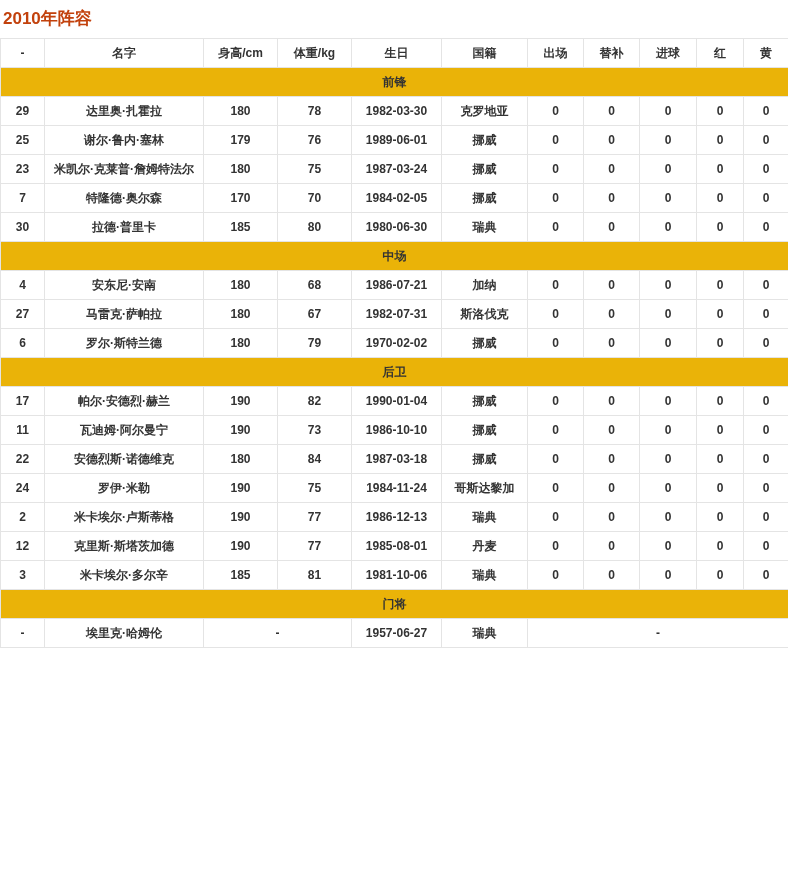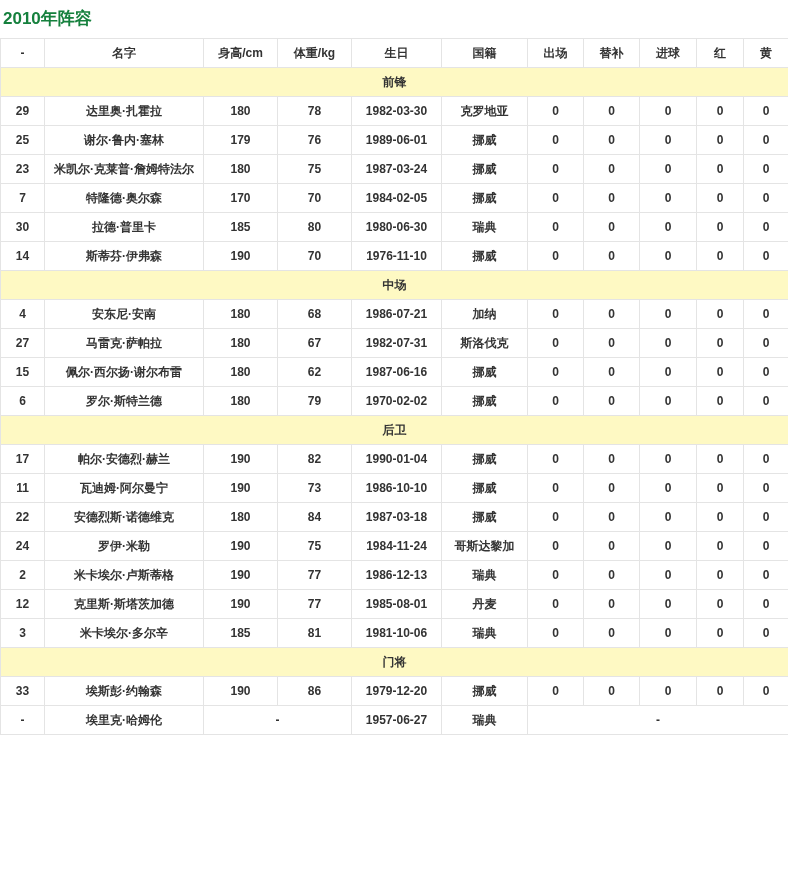--- a/index.html
+++ b/index.html
@@ -6,21 +6,21 @@
   body {
     width: 788px;
     height: 872px;
     overflow: hidden;
     background: #ffffff;
     font-family: "Liberation Sans", sans-serif;
   }
   .title {
     font-size: 17px;
     font-weight: bold;
-    color: #15803d;
+    color: #c2410c;
     line-height: 20px;
     margin: 9px 0 9px 3px;
   }
   table.roster {
     width: 788px;
     border-collapse: collapse;
     table-layout: fixed;
     font-family: "Liberation Sans", sans-serif;
     font-size: 12px;
     font-weight: bold;
@@ -29,21 +29,21 @@
   table.roster th, table.roster td {
     border: 1px solid #e4e4e4;
     text-align: center;
     vertical-align: middle;
     height: 22px;
     padding: 3px 4px;
     word-break: break-word;
     background: #ffffff;
   }
   table.roster td.c1 { padding-left: 8px; padding-right: 8px; }
-  table.roster td.section-cell { background: #fef9c3; }
+  table.roster td.section-cell { background: #eab308; }
   col.w0  { width: 44px; }
   col.w1  { width: 159px; }
   col.w2  { width: 74px; }
   col.w3  { width: 74px; }
   col.w4  { width: 90px; }
   col.w5  { width: 86px; }
   col.w6  { width: 56px; }
   col.w7  { width: 56px; }
   col.w8  { width: 57px; }
   col.w9  { width: 47px; }
@@ -146,33 +146,20 @@
           <td class="c3">80</td>
           <td class="c4">1980-06-30</td>
           <td class="c5">瑞典</td>
           <td class="c6">0</td>
           <td class="c7">0</td>
           <td class="c8">0</td>
           <td class="c9">0</td>
           <td class="c10">0</td>
         </tr>
         <tr>
-          <td class="c0">14</td>
-          <td class="c1">斯蒂芬·伊弗森</td>
-          <td class="c2">190</td>
-          <td class="c3">70</td>
-          <td class="c4">1976-11-10</td>
-          <td class="c5">挪威</td>
-          <td class="c6">0</td>
-          <td class="c7">0</td>
-          <td class="c8">0</td>
-          <td class="c9">0</td>
-          <td class="c10">0</td>
-        </tr>
-        <tr>
           <td class="section-cell" colspan="11">中场</td>
         </tr>
         <tr>
           <td class="c0">4</td>
           <td class="c1">安东尼·安南</td>
           <td class="c2">180</td>
           <td class="c3">68</td>
           <td class="c4">1986-07-21</td>
           <td class="c5">加纳</td>
           <td class="c6">0</td>
@@ -181,33 +168,20 @@
           <td class="c9">0</td>
           <td class="c10">0</td>
         </tr>
         <tr>
           <td class="c0">27</td>
           <td class="c1">马雷克·萨帕拉</td>
           <td class="c2">180</td>
           <td class="c3">67</td>
           <td class="c4">1982-07-31</td>
           <td class="c5">斯洛伐克</td>
-          <td class="c6">0</td>
-          <td class="c7">0</td>
-          <td class="c8">0</td>
-          <td class="c9">0</td>
-          <td class="c10">0</td>
-        </tr>
-        <tr>
-          <td class="c0">15</td>
-          <td class="c1">佩尔·西尔扬·谢尔布雷</td>
-          <td class="c2">180</td>
-          <td class="c3">62</td>
-          <td class="c4">1987-06-16</td>
-          <td class="c5">挪威</td>
           <td class="c6">0</td>
           <td class="c7">0</td>
           <td class="c8">0</td>
           <td class="c9">0</td>
           <td class="c10">0</td>
         </tr>
         <tr>
           <td class="c0">6</td>
           <td class="c1">罗尔·斯特兰德</td>
           <td class="c2">180</td>
@@ -311,33 +285,20 @@
           <td class="c6">0</td>
           <td class="c7">0</td>
           <td class="c8">0</td>
           <td class="c9">0</td>
           <td class="c10">0</td>
         </tr>
         <tr>
           <td class="section-cell" colspan="11">门将</td>
         </tr>
         <tr>
-          <td class="c0">33</td>
-          <td class="c1">埃斯彭·约翰森</td>
-          <td class="c2">190</td>
-          <td class="c3">86</td>
-          <td class="c4">1979-12-20</td>
-          <td class="c5">挪威</td>
-          <td class="c6">0</td>
-          <td class="c7">0</td>
-          <td class="c8">0</td>
-          <td class="c9">0</td>
-          <td class="c10">0</td>
-        </tr>
-        <tr>
           <td class="c0">-</td>
           <td class="c1">埃里克·哈姆伦</td>
           <td colspan="2">-</td>
           <td class="c4">1957-06-27</td>
           <td class="c5">瑞典</td>
           <td colspan="5">-</td>
         </tr>
       </tbody>
   </table>
 </div>

